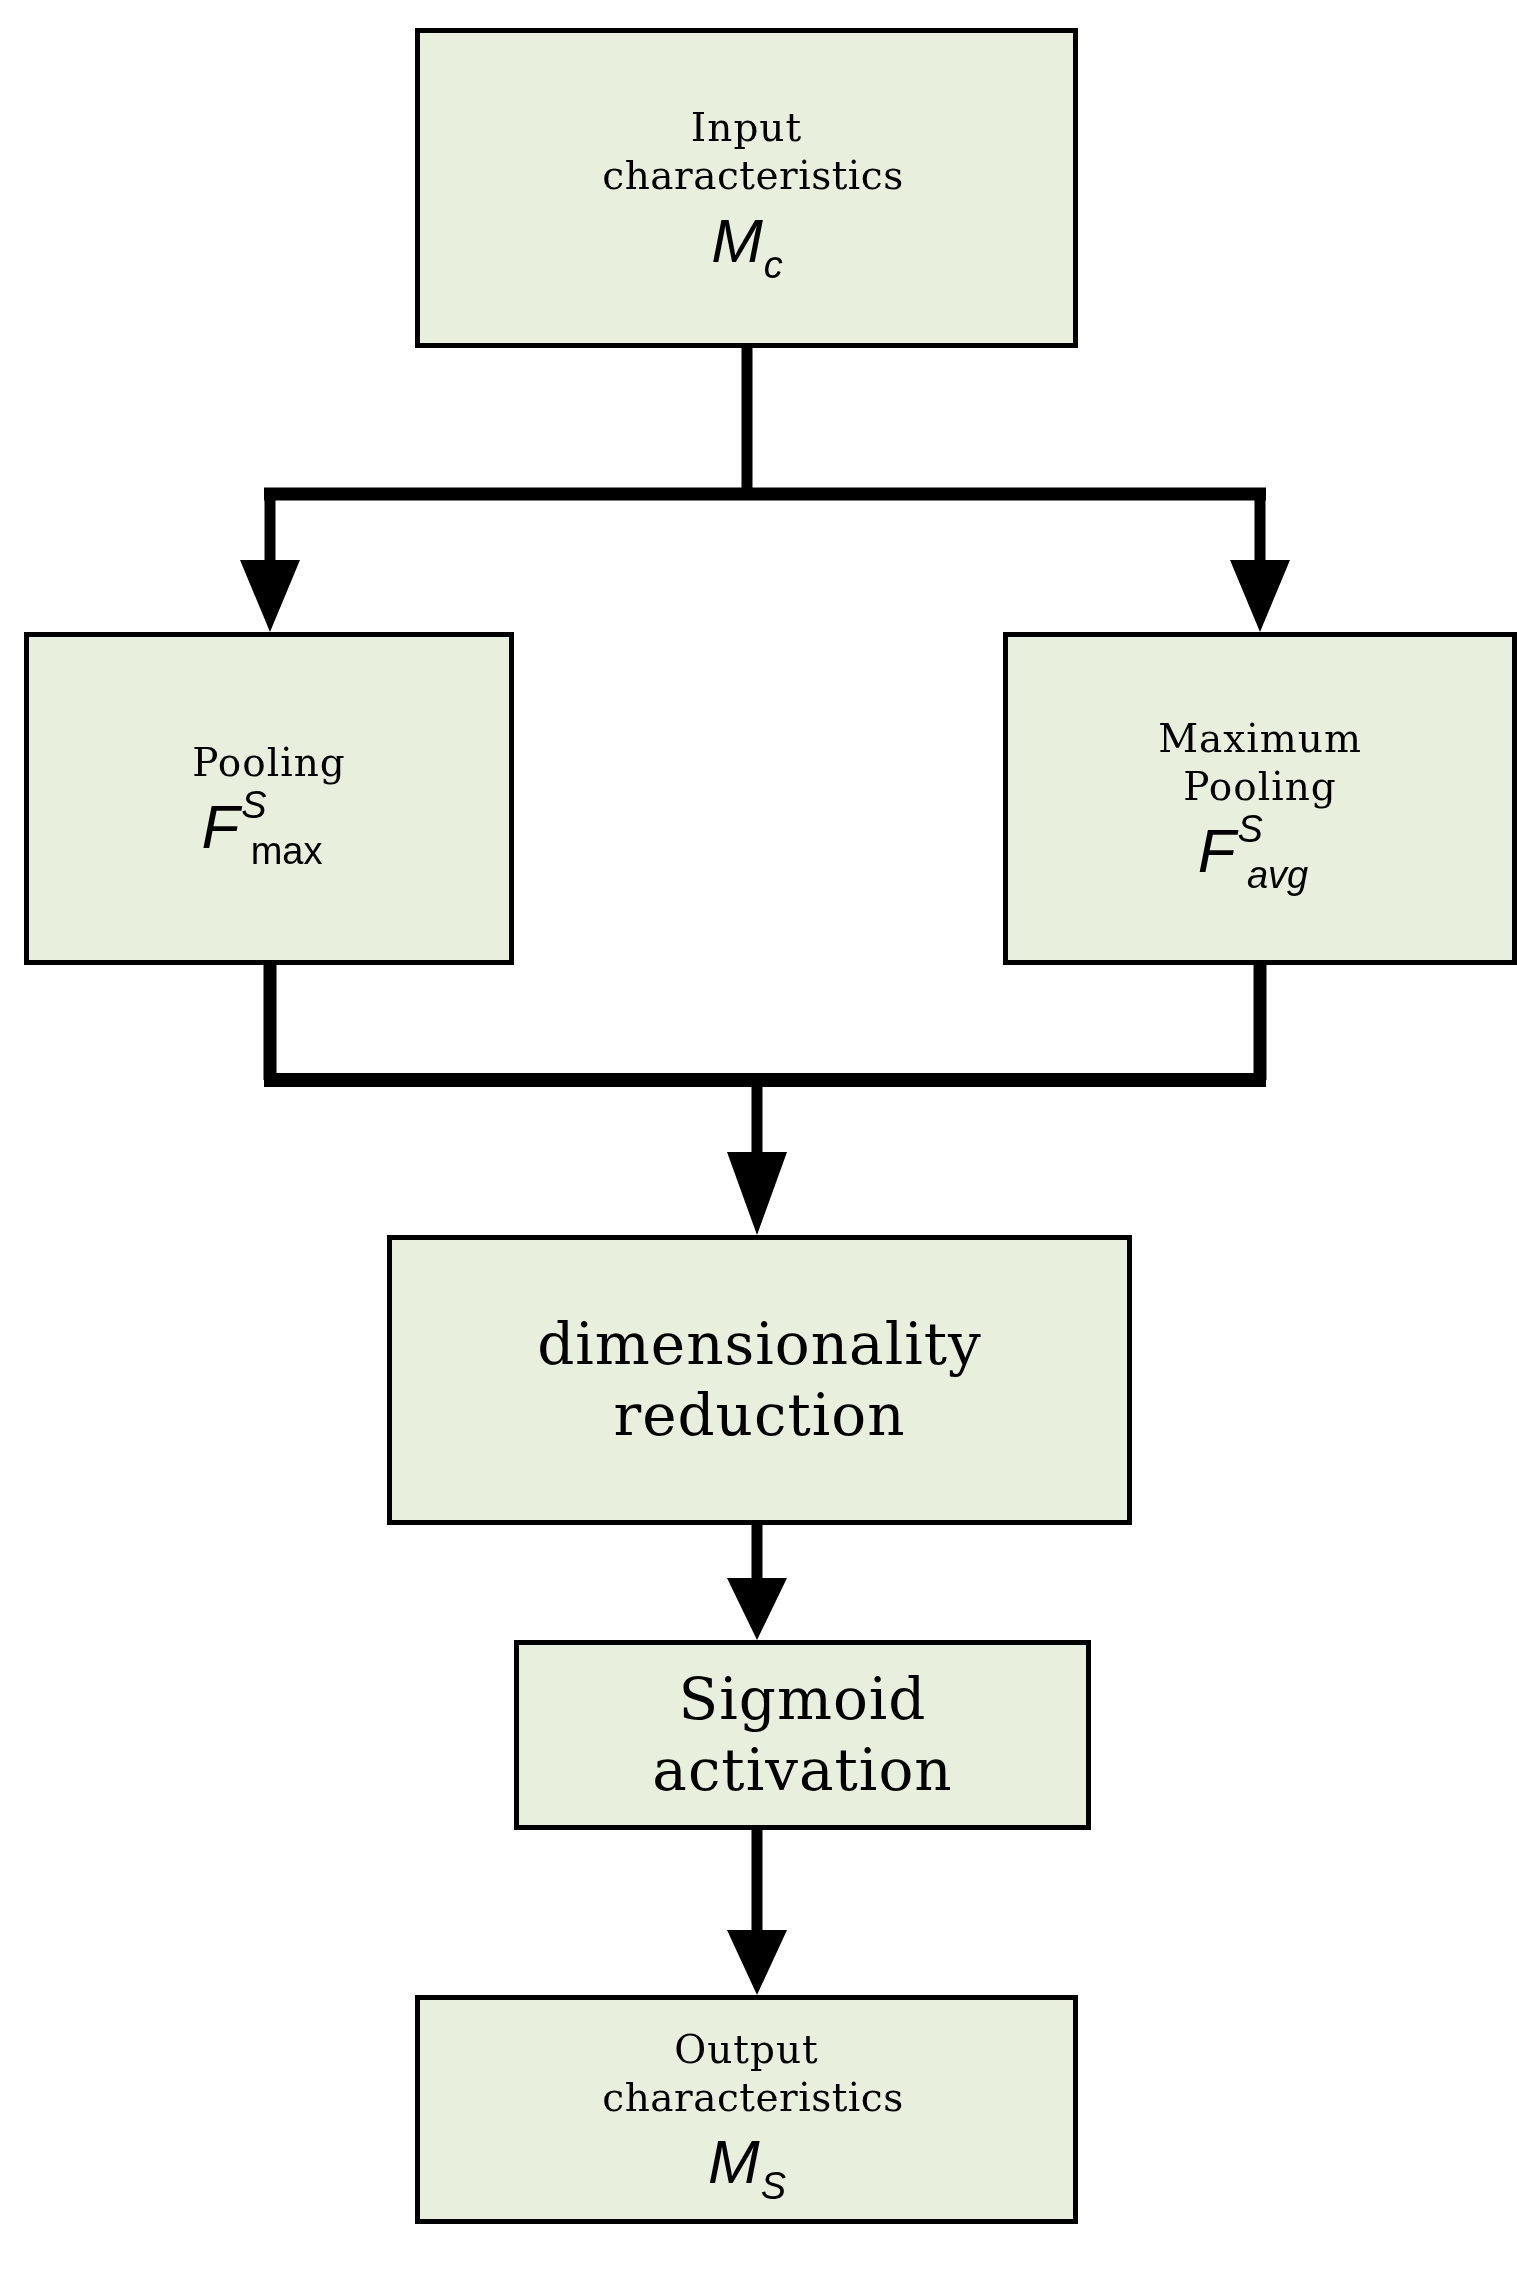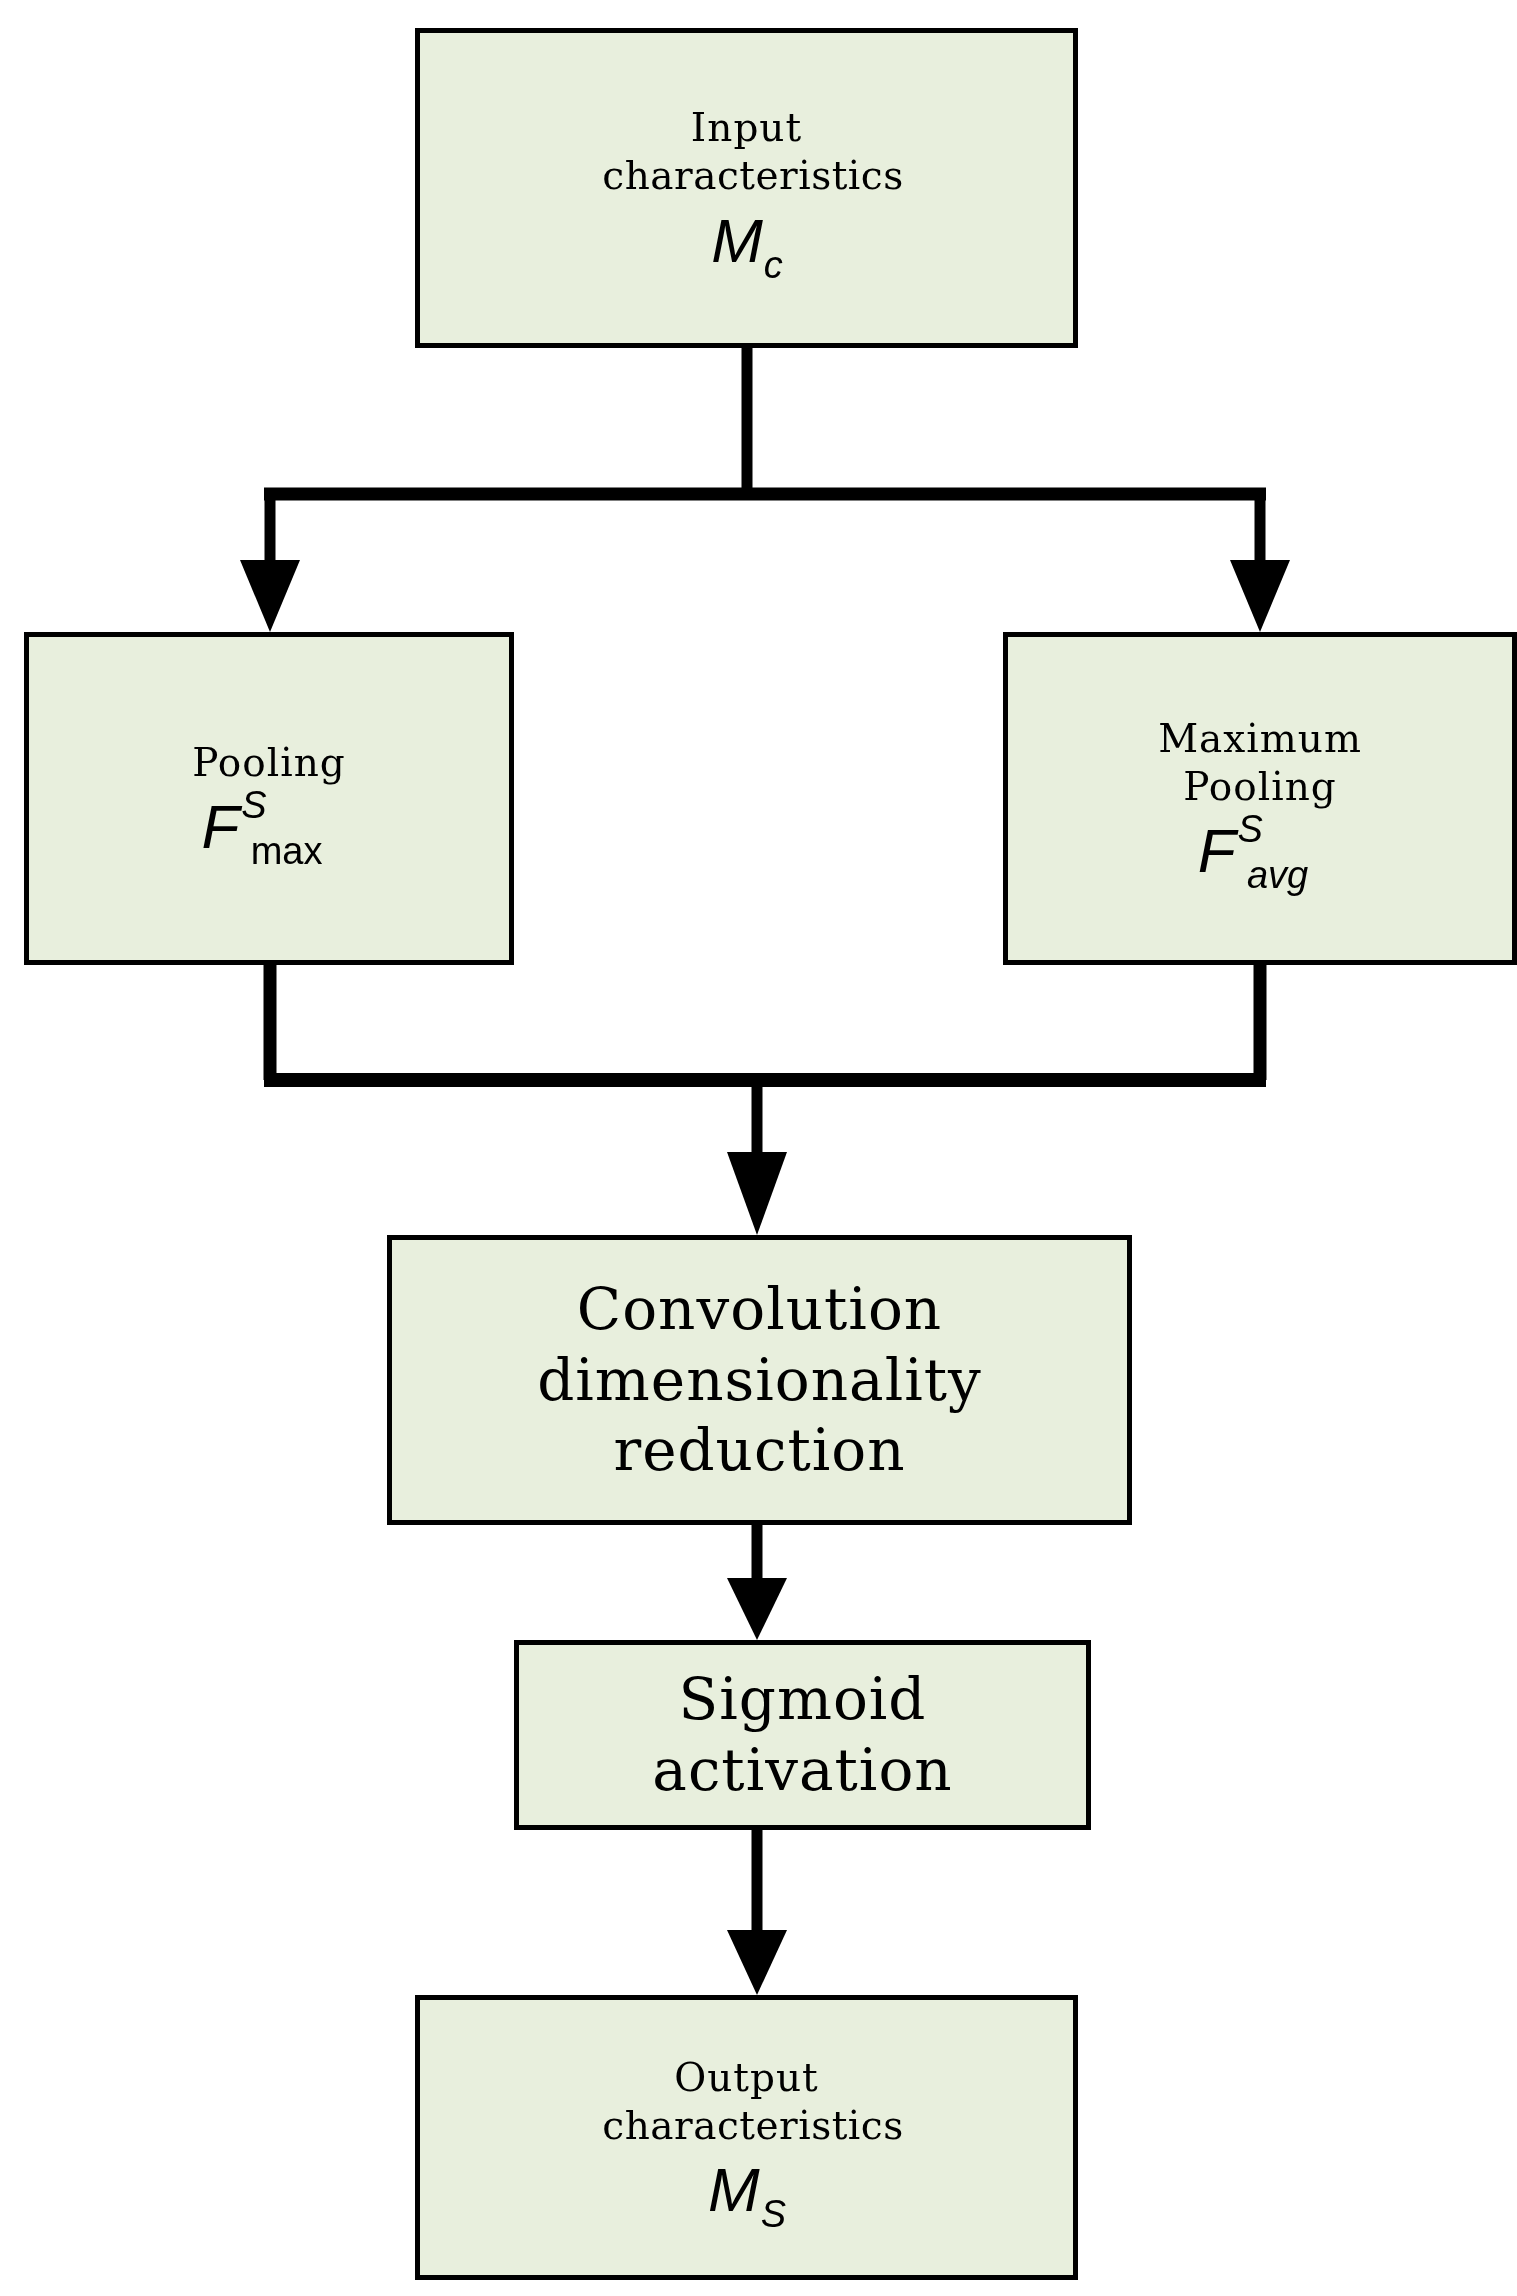--- a/index.html
+++ b/index.html
@@ -90,21 +90,21 @@
     position: relative;
     top: 16px;
     left: 1px;
   }
   
   #node-input        { left: 415px;  top: 28px;   width: 663px; height: 320px; }
   #node-avg-pooling  { left: 24px;   top: 632px;  width: 490px; height: 333px; }
   #node-max-pooling  { left: 1003px; top: 632px;  width: 514px; height: 333px; }
   #node-convolution  { left: 387px;  top: 1235px; width: 745px; height: 290px; }
   #node-sigmoid      { left: 514px;  top: 1640px; width: 577px; height: 190px; }
-  #node-output       { left: 415px;  top: 1995px; width: 663px; height: 285px; }
+  #node-output       { left: 415px;  top: 1995px; width: 663px; height: 229px; }
   #node-convolution .node-line { font-size: 58px; }
   #node-sigmoid .node-line     { font-size: 58px; }
 </style>
 </head>
 <body>
 
 <div id="canvas">
 
   <svg id="edges" viewBox="0 0 1517 2296" width="1517" height="2296" xmlns="http://www.w3.org/2000/svg">
     <defs>
@@ -174,21 +174,20 @@
 
   <div class="node" id="node-max-pooling">
     <div class="node-line">Maximum</div>
     <div class="node-line">Pooling</div>
     <div class="math">
       <span class="base">F</span><span class="sup">S</span><span class="sub it">avg</span>
     </div>
   </div>
 
   <div class="node" id="node-convolution">
-    <div class="node-line">Convolution</div>
     <div class="node-line">dimensionality</div>
     <div class="node-line">reduction</div>
   </div>
 
   <div class="node" id="node-sigmoid">
     <div class="node-line">Sigmoid</div>
     <div class="node-line">activation</div>
   </div>
 
   <div class="node" id="node-output">

